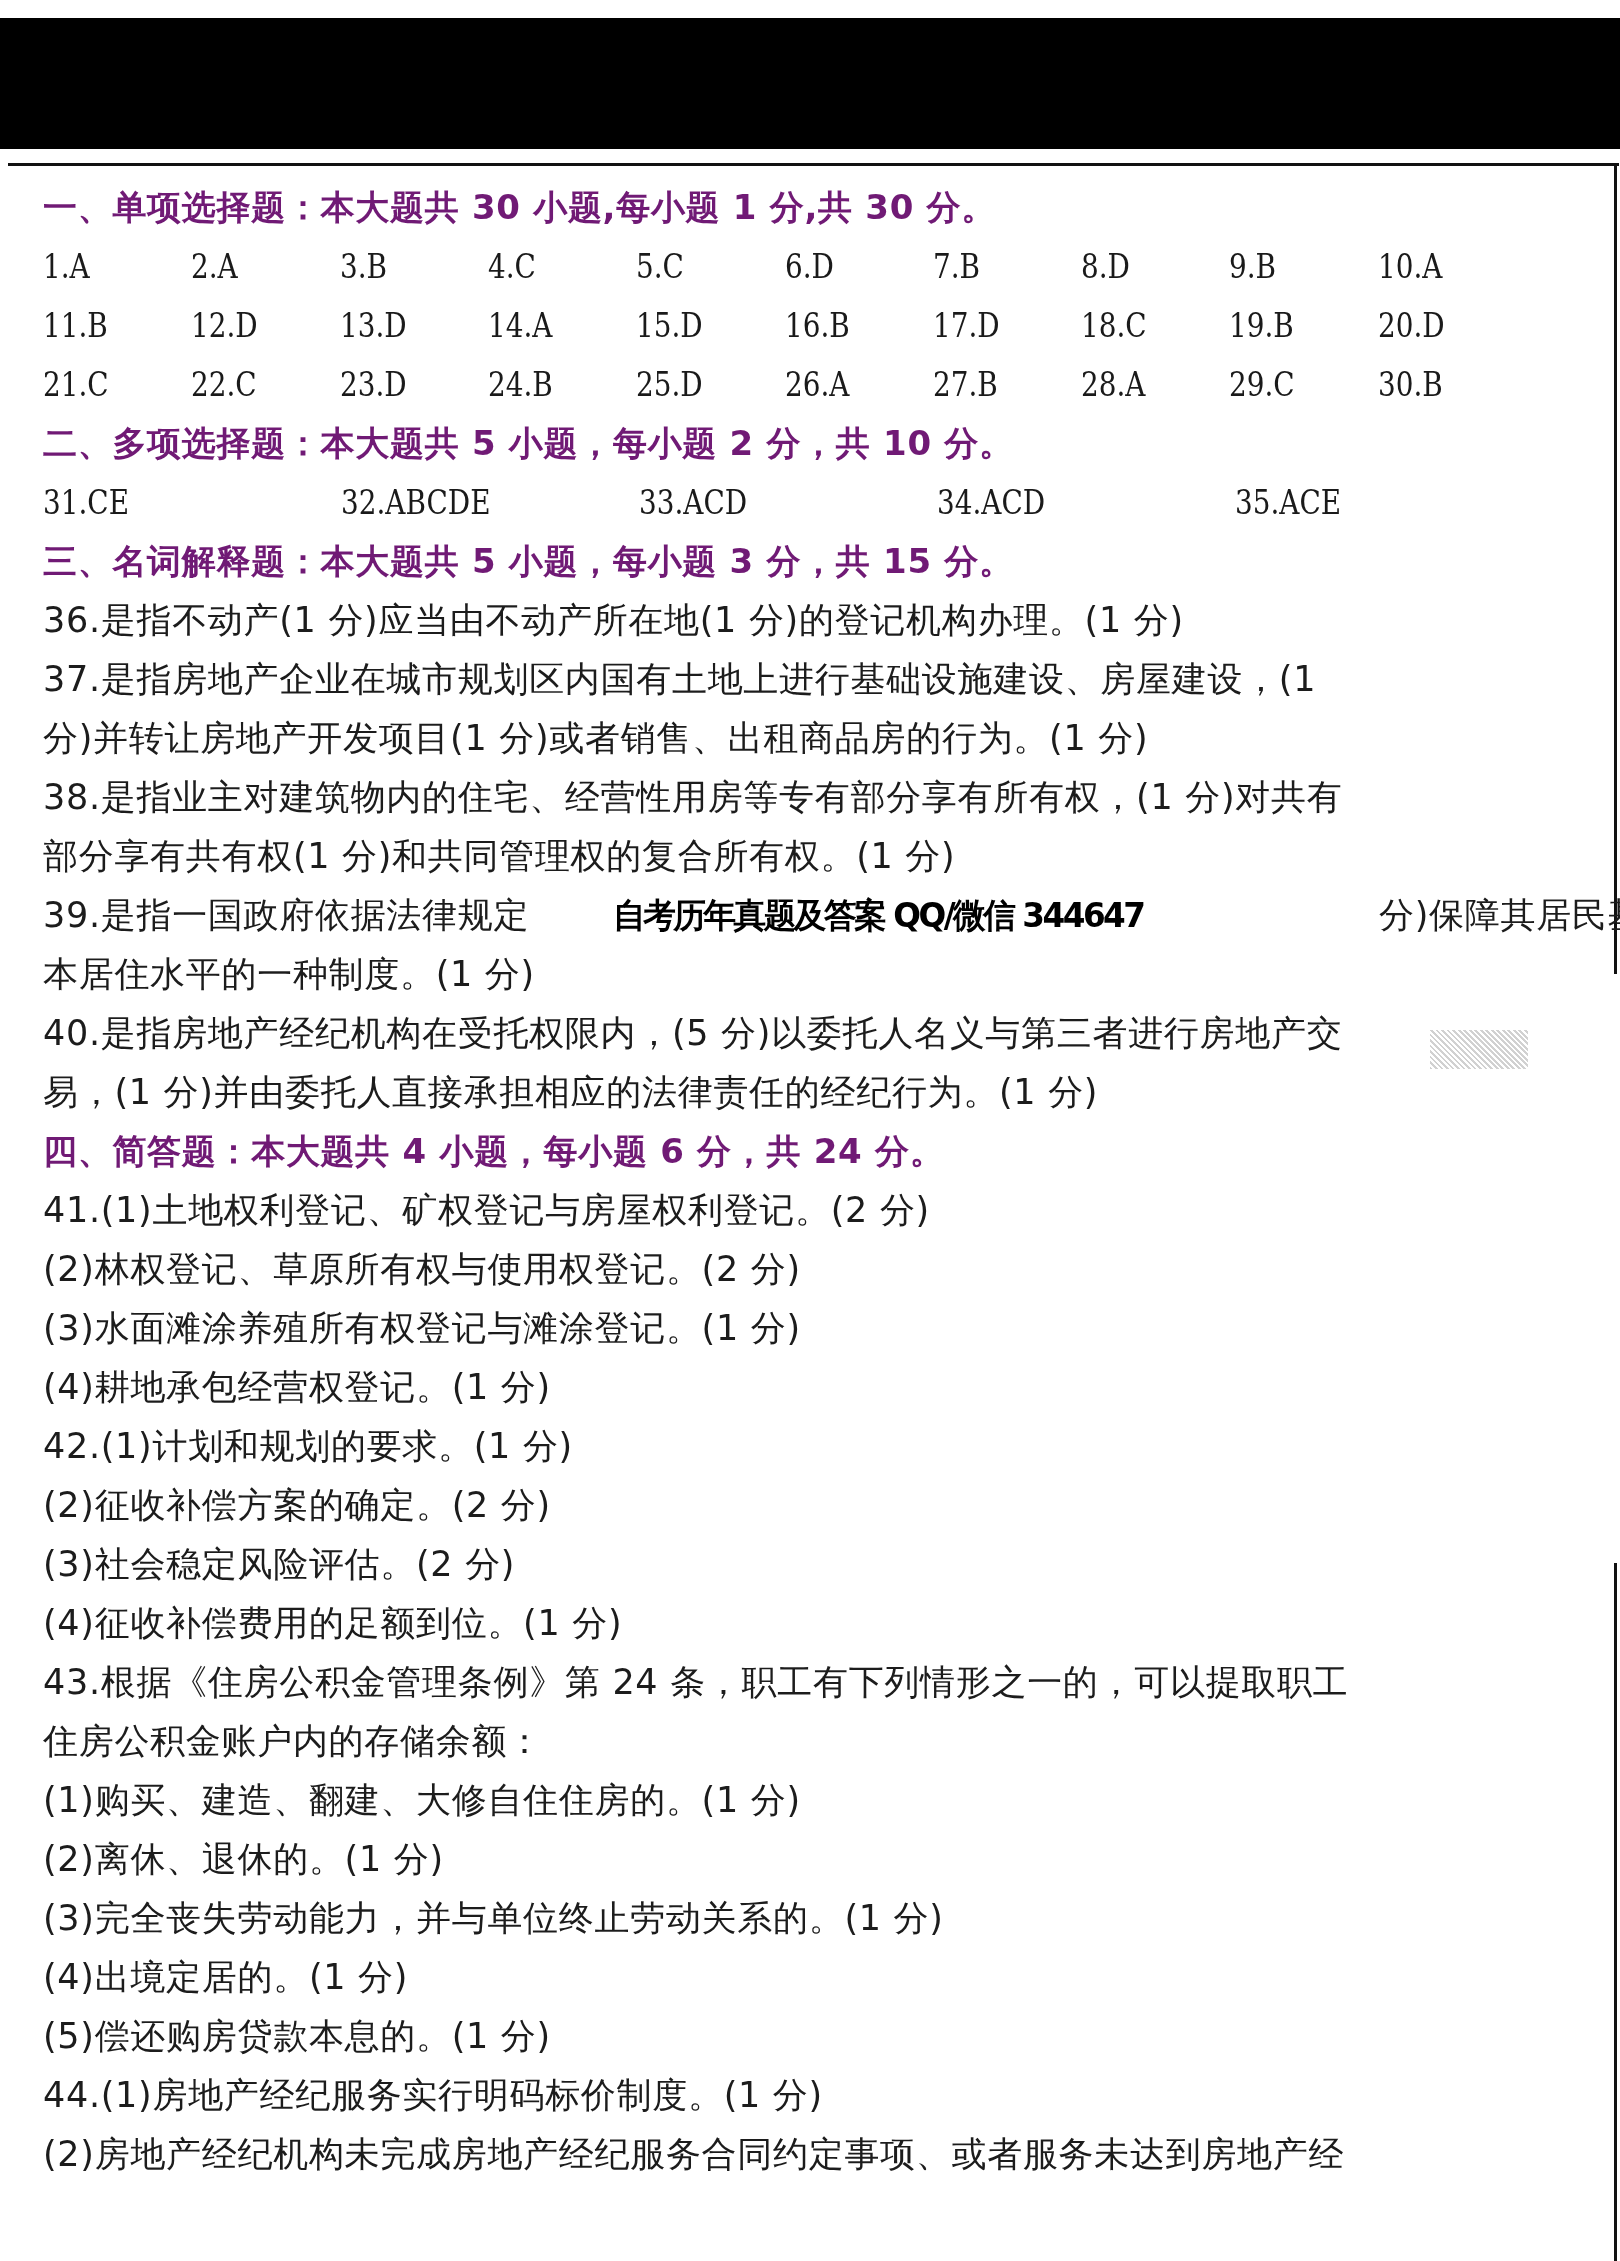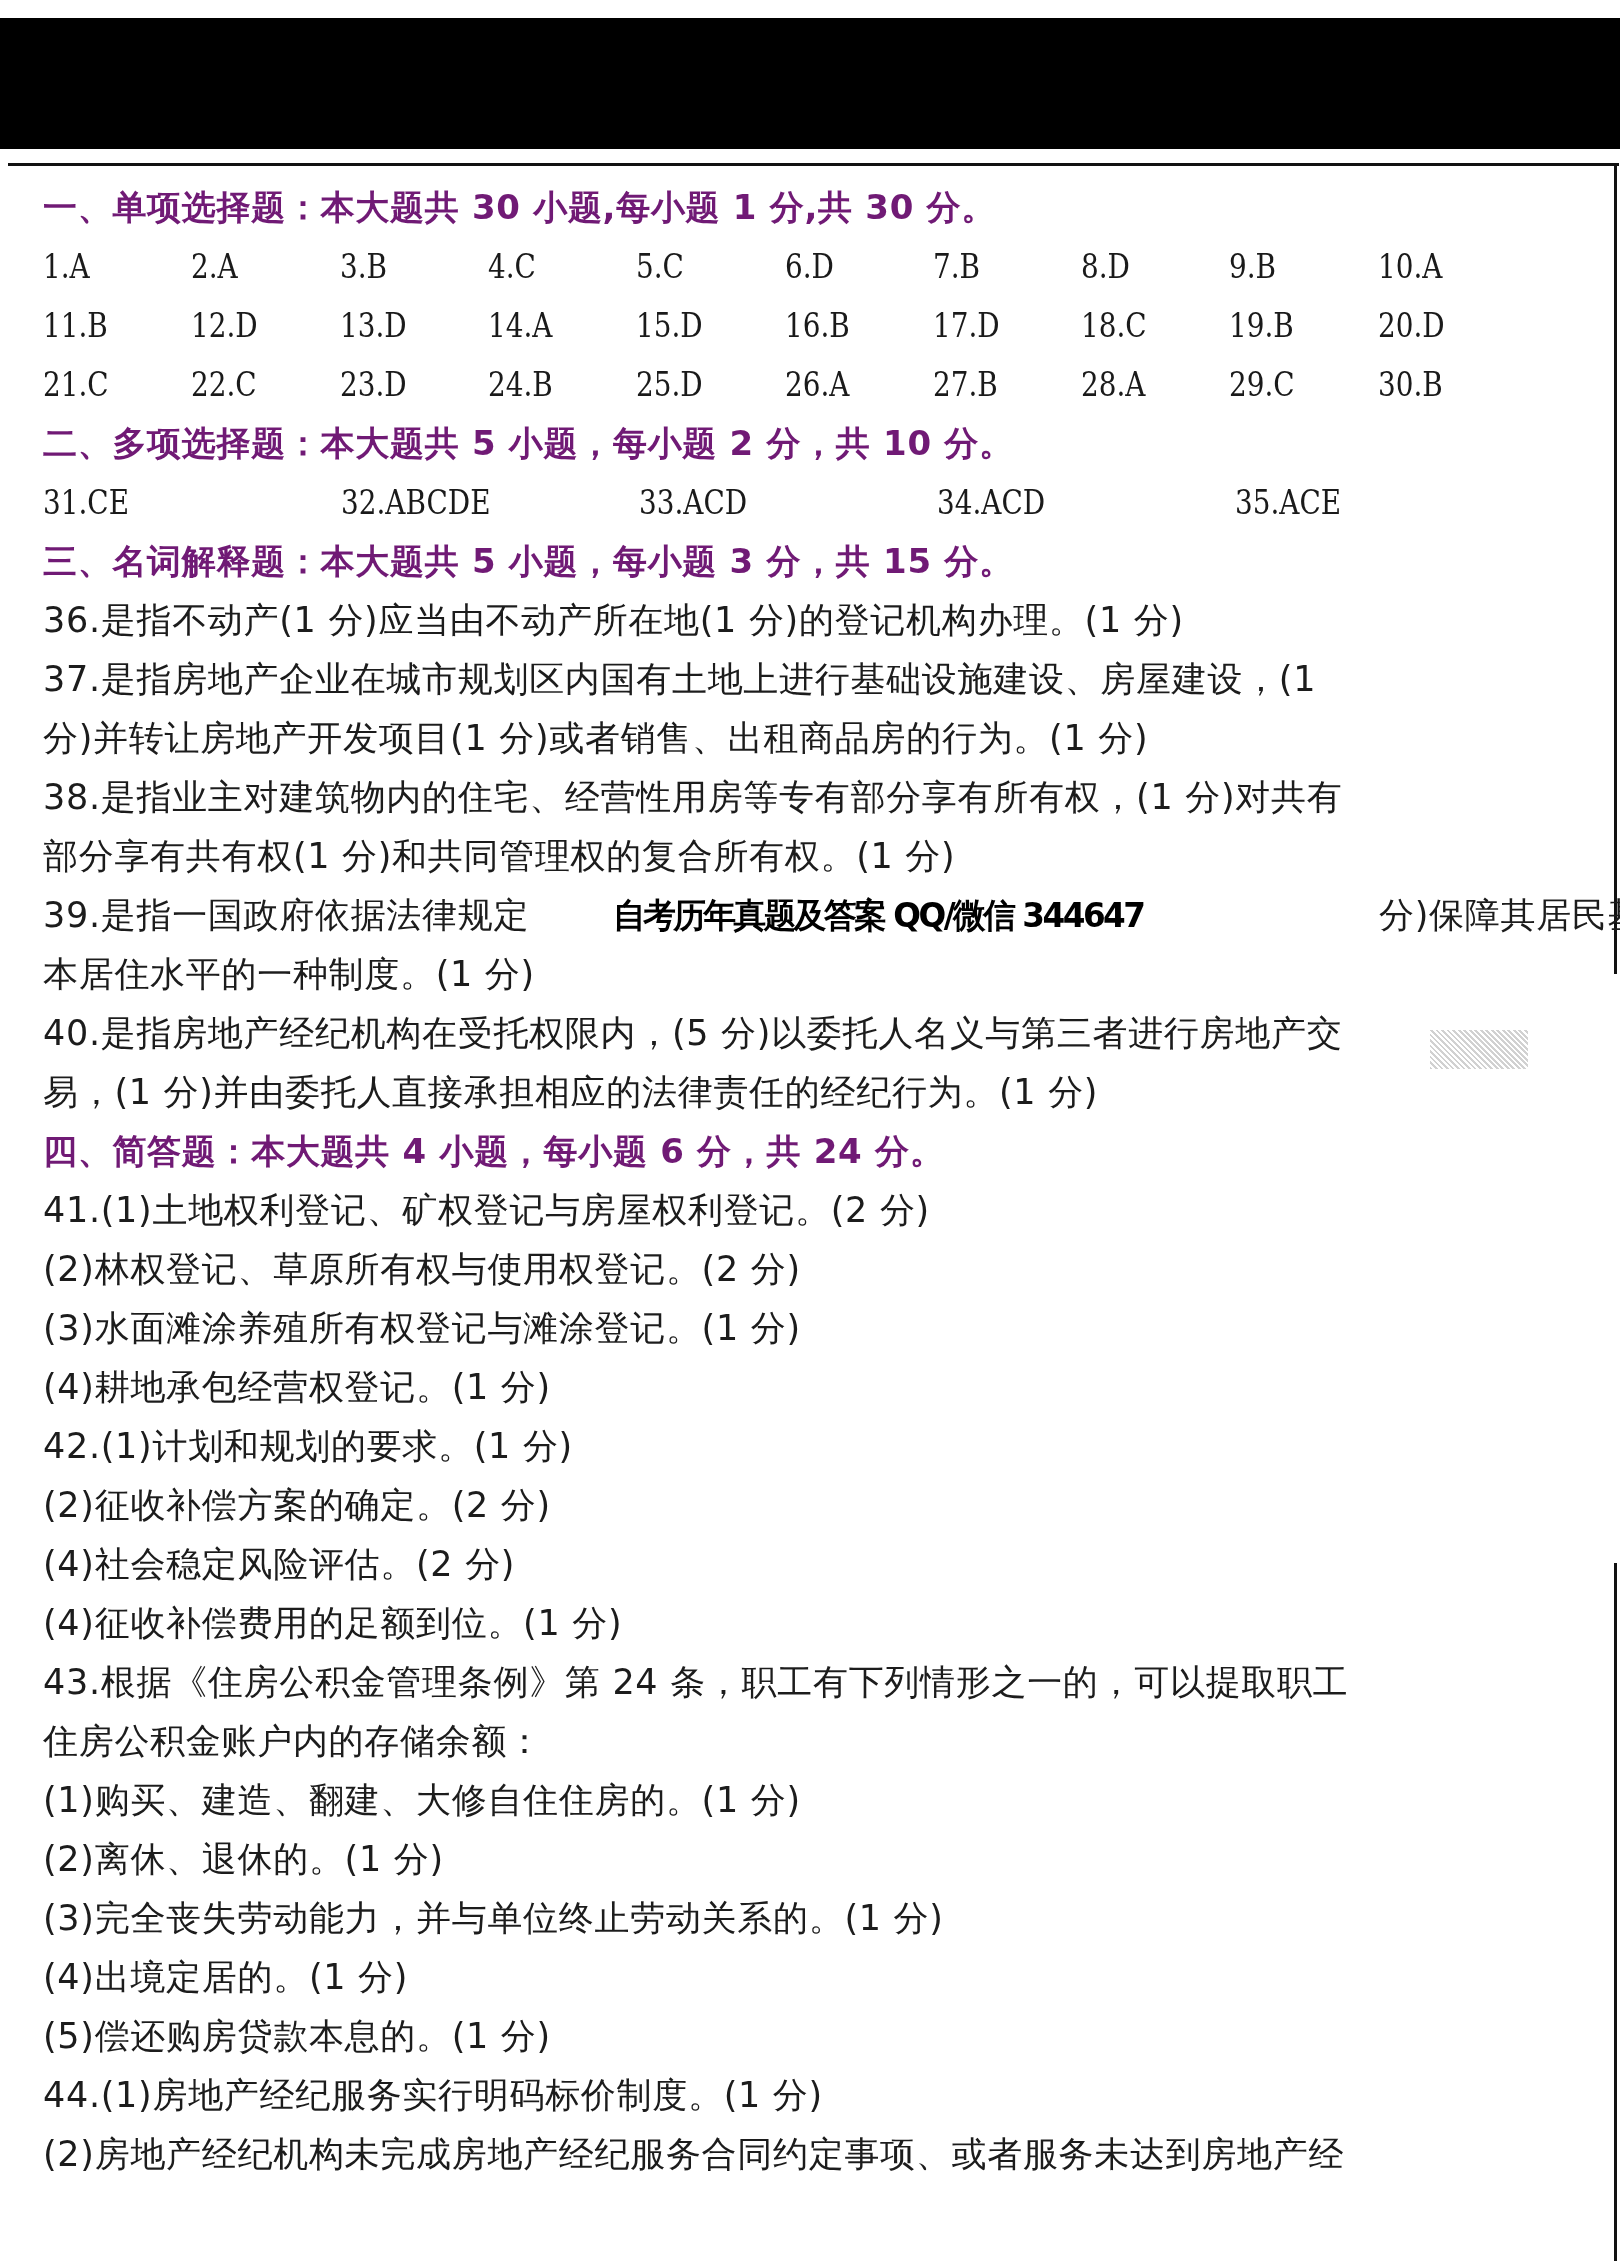--- a/index.html
+++ b/index.html
@@ -176,21 +176,21 @@
   <div class="line body-text">40.是指房地产经纪机构在受托权限内，(5 分)以委托人名义与第三者进行房地产交</div>
   <div class="line body-text">易，(1 分)并由委托人直接承担相应的法律责任的经纪行为。(1 分)</div>
 
   <div class="line section-title">四、简答题：本大题共 4 小题，每小题 6 分，共 24 分。</div>
   <div class="line body-text">41.(1)土地权利登记、矿权登记与房屋权利登记。(2 分)</div>
   <div class="line body-text">(2)林权登记、草原所有权与使用权登记。(2 分)</div>
   <div class="line body-text">(3)水面滩涂养殖所有权登记与滩涂登记。(1 分)</div>
   <div class="line body-text">(4)耕地承包经营权登记。(1 分)</div>
   <div class="line body-text">42.(1)计划和规划的要求。(1 分)</div>
   <div class="line body-text">(2)征收补偿方案的确定。(2 分)</div>
-  <div class="line body-text">(4)社会稳定风险评估。(2 分)</div>
+  <div class="line body-text">(3)社会稳定风险评估。(2 分)</div>
   <div class="line body-text">(4)征收补偿费用的足额到位。(1 分)</div>
   <div class="line body-text">43.根据《住房公积金管理条例》第 24 条，职工有下列情形之一的，可以提取职工</div>
   <div class="line body-text">住房公积金账户内的存储余额：</div>
   <div class="line body-text">(1)购买、建造、翻建、大修自住住房的。(1 分)</div>
   <div class="line body-text">(2)离休、退休的。(1 分)</div>
   <div class="line body-text">(3)完全丧失劳动能力，并与单位终止劳动关系的。(1 分)</div>
   <div class="line body-text">(4)出境定居的。(1 分)</div>
   <div class="line body-text">(5)偿还购房贷款本息的。(1 分)</div>
   <div class="line body-text">44.(1)房地产经纪服务实行明码标价制度。(1 分)</div>
   <div class="line body-text">(2)房地产经纪机构未完成房地产经纪服务合同约定事项、或者服务未达到房地产经</div>

